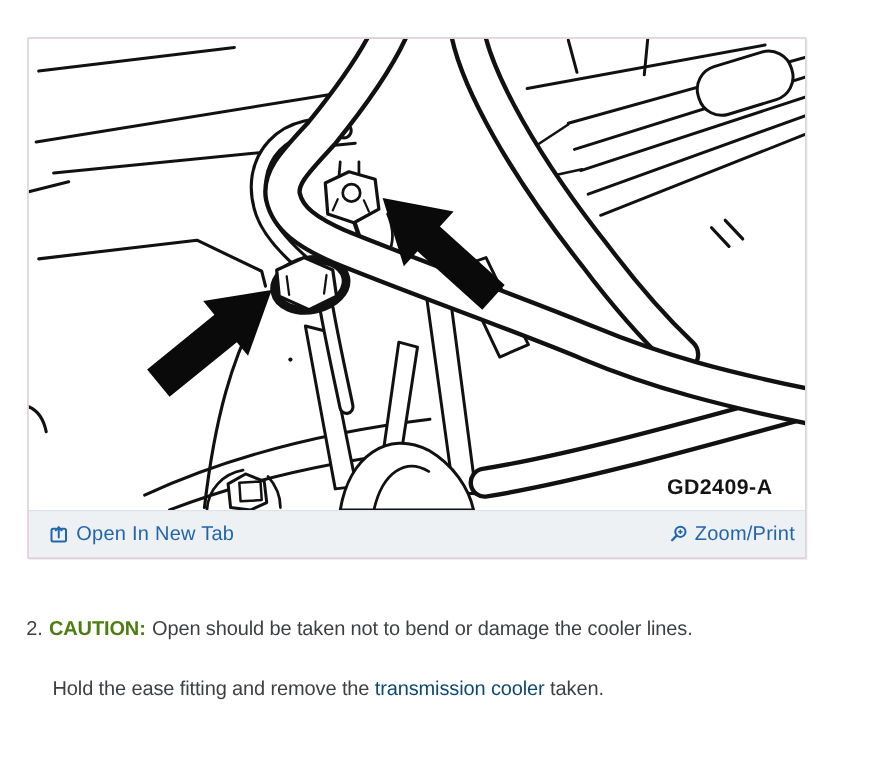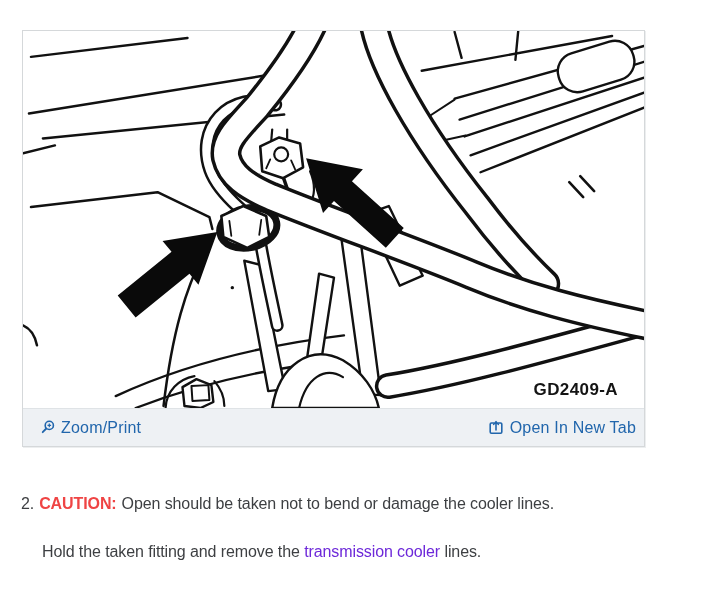--- a/index.html
+++ b/index.html
@@ -70,22 +70,22 @@
     letter-spacing: -0.1px;
   }
   .step-line-2 {
     position: absolute;
     left: 42px; top: 541px;
     width: 640px;
     font-size: 16px;
     line-height: 22px;
     letter-spacing: -0.1px;
   }
-  .caution-label { font-weight: bold; color: #ef4444; margin-left: 5px; margin-right: 5px; }
-  .body-link { color: #6d28d9; text-decoration: none; cursor: pointer; }
+  .caution-label { font-weight: bold; color: #4d7c0f; margin-left: 5px; margin-right: 5px; }
+  .body-link { color: #0c4a6e; text-decoration: none; cursor: pointer; }
 </style>
 </head>
 <body>
 
 <div class="figure-panel">
   <div class="drawing-area">
 
     <svg width="621" height="377" viewBox="0 0 623 379" preserveAspectRatio="none" fill="none" stroke-linecap="round" stroke-linejoin="round">
 
       <g stroke="#111" stroke-width="2.5">
@@ -189,36 +189,36 @@
         <polygon points="195,202 140,211 149,222 95,266 113,288 167,244 176,255"></polygon>
       </g>
     </svg>
 
     <div class="figure-code">GD2409-A</div>
   </div>
 
   <div class="toolbar">
     <a class="tool-link">
       <svg width="15" height="15" viewBox="0 0 15 15">
+        <path d="M4.6,3 H2.4 c-0.7,0 -1.2,0.5 -1.2,1.2 V12 c0,0.7 0.5,1.2 1.2,1.2 h9.2 c0.7,0 1.2,-0.5 1.2,-1.2 V4.2 c0,-0.7 -0.5,-1.2 -1.2,-1.2 H9.4" stroke="#2166ac" stroke-width="1.6" fill="none" stroke-linecap="round"></path>
+        <path d="M7,10 V2 M4.7,4.3 L7,1.7 L9.3,4.3" stroke="#2166ac" stroke-width="1.6" fill="none" stroke-linecap="round" stroke-linejoin="round"></path>
+      </svg>
+      <span>Open In New Tab</span>
+    </a>
+    <a class="tool-link">
+      <svg width="15" height="15" viewBox="0 0 15 15">
         <circle cx="9.3" cy="5.4" r="4.1" stroke="#2166ac" stroke-width="1.6" fill="none"></circle>
         <path d="M9.3,3.6 V7.2 M7.5,5.4 H11.1" stroke="#2166ac" stroke-width="1.2" fill="none"></path>
         <path d="M6.3,8.5 L2.7,12.2" stroke="#2166ac" stroke-width="1.8" fill="none" stroke-linecap="round"></path>
       </svg>
       <span>Zoom/Print</span>
     </a>
-    <a class="tool-link">
-      <svg width="15" height="15" viewBox="0 0 15 15">
-        <path d="M4.6,3 H2.4 c-0.7,0 -1.2,0.5 -1.2,1.2 V12 c0,0.7 0.5,1.2 1.2,1.2 h9.2 c0.7,0 1.2,-0.5 1.2,-1.2 V4.2 c0,-0.7 -0.5,-1.2 -1.2,-1.2 H9.4" stroke="#2166ac" stroke-width="1.6" fill="none" stroke-linecap="round"></path>
-        <path d="M7,10 V2 M4.7,4.3 L7,1.7 L9.3,4.3" stroke="#2166ac" stroke-width="1.6" fill="none" stroke-linecap="round" stroke-linejoin="round"></path>
-      </svg>
-      <span>Open In New Tab</span>
-    </a>
   </div>
 </div>
 
 <div class="instructions">
   <div class="step-line-1">
     <span>2.</span><span class="caution-label">CAUTION:</span><span>Open should be taken not to bend or damage the cooler lines.</span>
   </div>
   <div class="step-line-2">
-    <span>Hold the taken fitting and remove the </span><a class="body-link">transmission cooler</a><span> lines.</span>
+    <span>Hold the ease fitting and remove the </span><a class="body-link">transmission cooler</a><span> taken.</span>
   </div>
 </div>
 
 </body></html>

